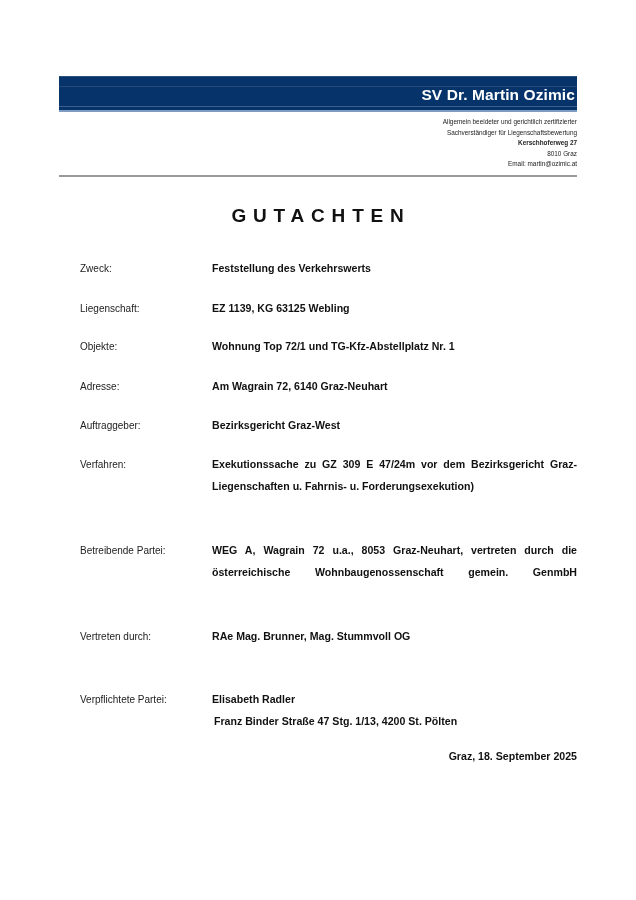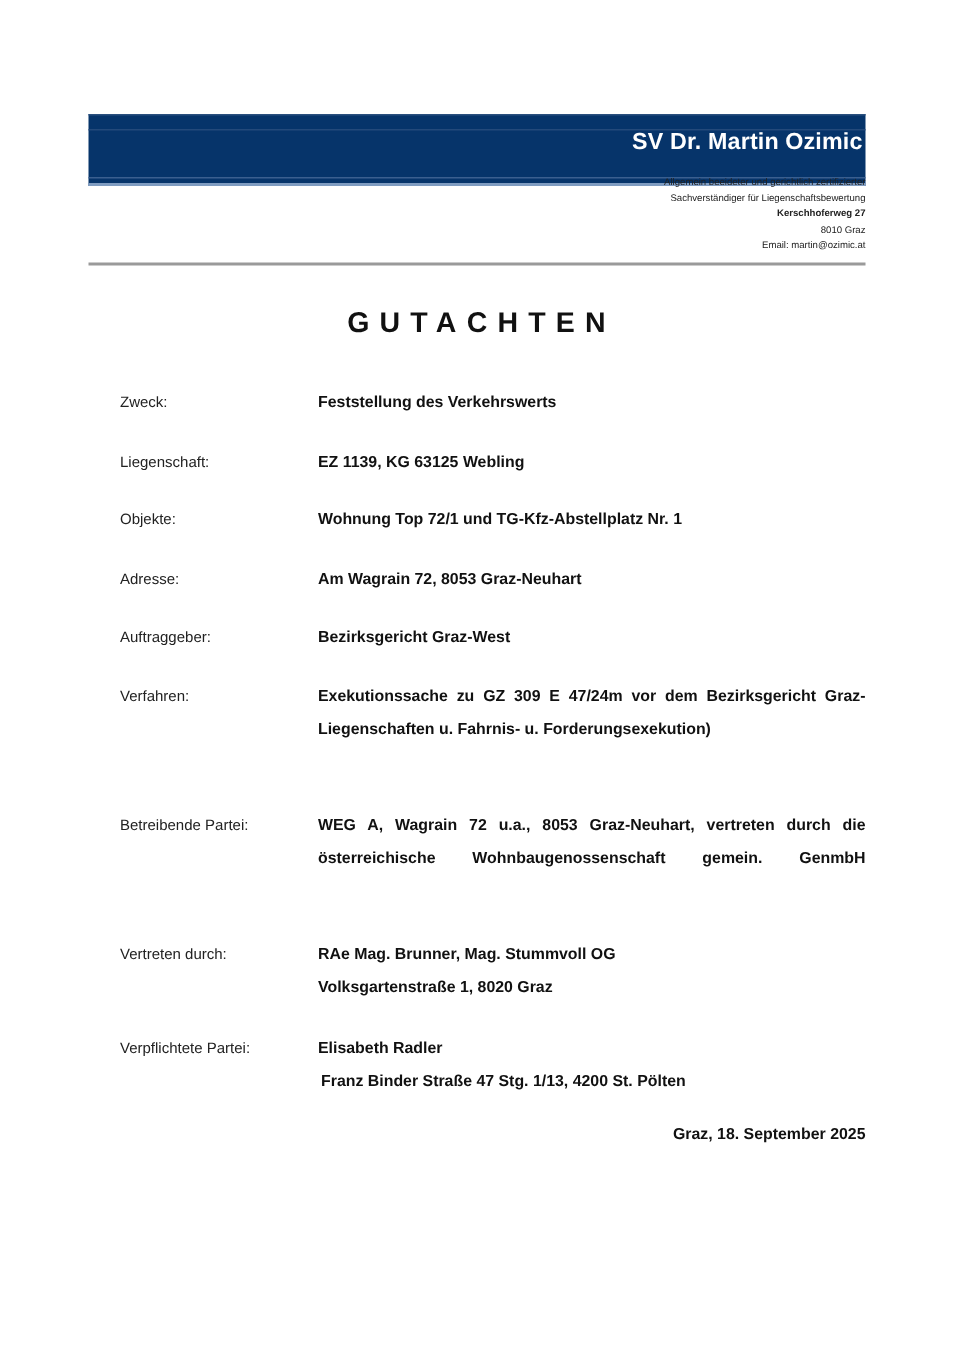--- a/index.html
+++ b/index.html
@@ -13,21 +13,21 @@
       position: relative;
       overflow: hidden;
       font-family: "Liberation Sans", "DejaVu Sans", sans-serif;
       color: #111111;
     }
     .banner {
       position: absolute;
       left: 59px;
       top: 76px;
       width: 518px;
-      height: 48px;
+      height: 36px;
       background: #06346a;
       box-sizing: border-box;
       border-top: 1px solid #2a507e;
       border-bottom: 2px solid #7f9cc1;
     }
     .banner .stripe-top {
       position: absolute;
       left: 0; right: 0;
       top: 9px;
       height: 1px;
@@ -167,21 +167,21 @@
 <div class="field" style="top:341px;">
   <div class="field-label">Objekte:</div>
   <div class="field-value">
     <span class="line">Wohnung Top 72/1 und TG-Kfz-Abstellplatz Nr. 1</span>
   </div>
 </div>
 
 <div class="field" style="top:381px;">
   <div class="field-label">Adresse:</div>
   <div class="field-value">
-    <span class="line">Am Wagrain 72, 8053 Graz-Neuhart</span>
+    <span class="line">Am Wagrain 72, 6140 Graz-Neuhart</span>
   </div>
 </div>
 
 <div class="field" style="top:420px;">
   <div class="field-label">Auftraggeber:</div>
   <div class="field-value">
     <span class="line">Bezirksgericht Graz-West</span>
   </div>
 </div>
 
@@ -198,21 +198,20 @@
   <div class="field-value justify">
     <span class="line">WEG A, Wagrain 72 u.a., 8053 Graz-Neuhart, vertreten durch die</span>
     <span class="line">österreichische Wohnbaugenossenschaft gemein. GenmbH</span>
   </div>
 </div>
 
 <div class="field" style="top:631px;">
   <div class="field-label">Vertreten durch:</div>
   <div class="field-value">
     <span class="line">RAe Mag. Brunner, Mag. Stummvoll OG</span>
-    <span class="line">Volksgartenstraße 1, 8020 Graz</span>
   </div>
 </div>
 
 <div class="field" style="top:694px;">
   <div class="field-label">Verpflichtete Partei:</div>
   <div class="field-value">
     <span class="line">Elisabeth Radler</span>
     <span class="line indent">Franz Binder Straße 47 Stg. 1/13, 4200 St. Pölten</span>
   </div>
 </div>

